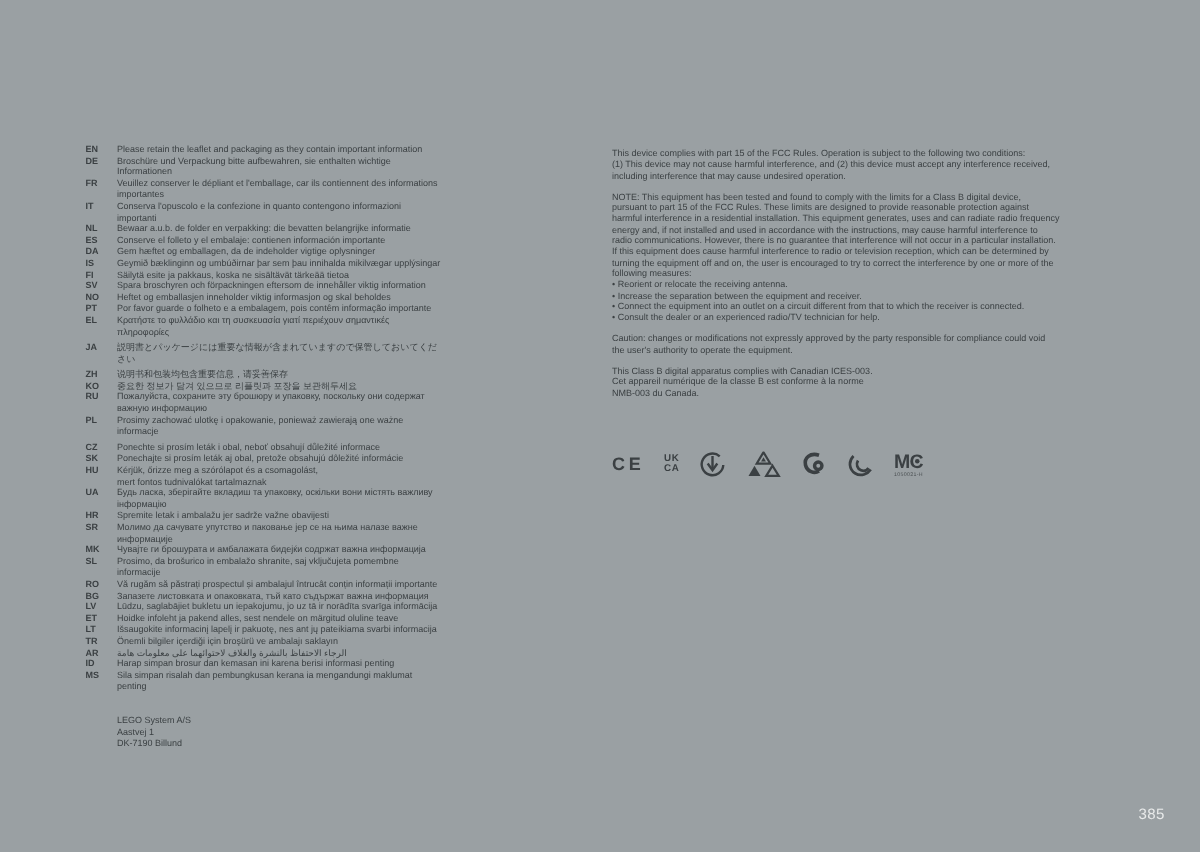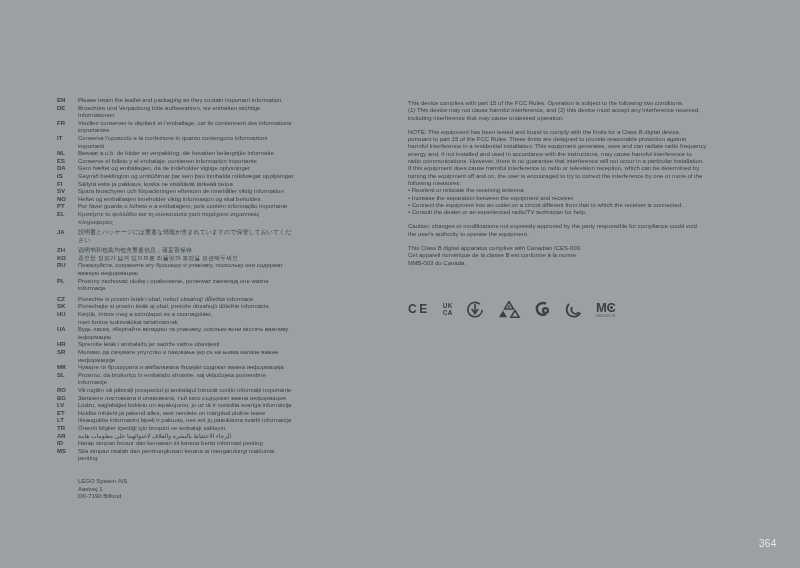--- a/index.html
+++ b/index.html
@@ -277,14 +277,14 @@
       <div class="mark mc">
         <div class="mc-top">
           <span class="mc-text">MC</span>
           <span class="mc-dot"></span>
         </div>
         <span class="mc-num">1050021-H</span>
       </div>
     </div>
   </div>
 
-  <div class="page-num">364</div>
+  <div class="page-num">385</div>
 </div>
 
 </body></html>

